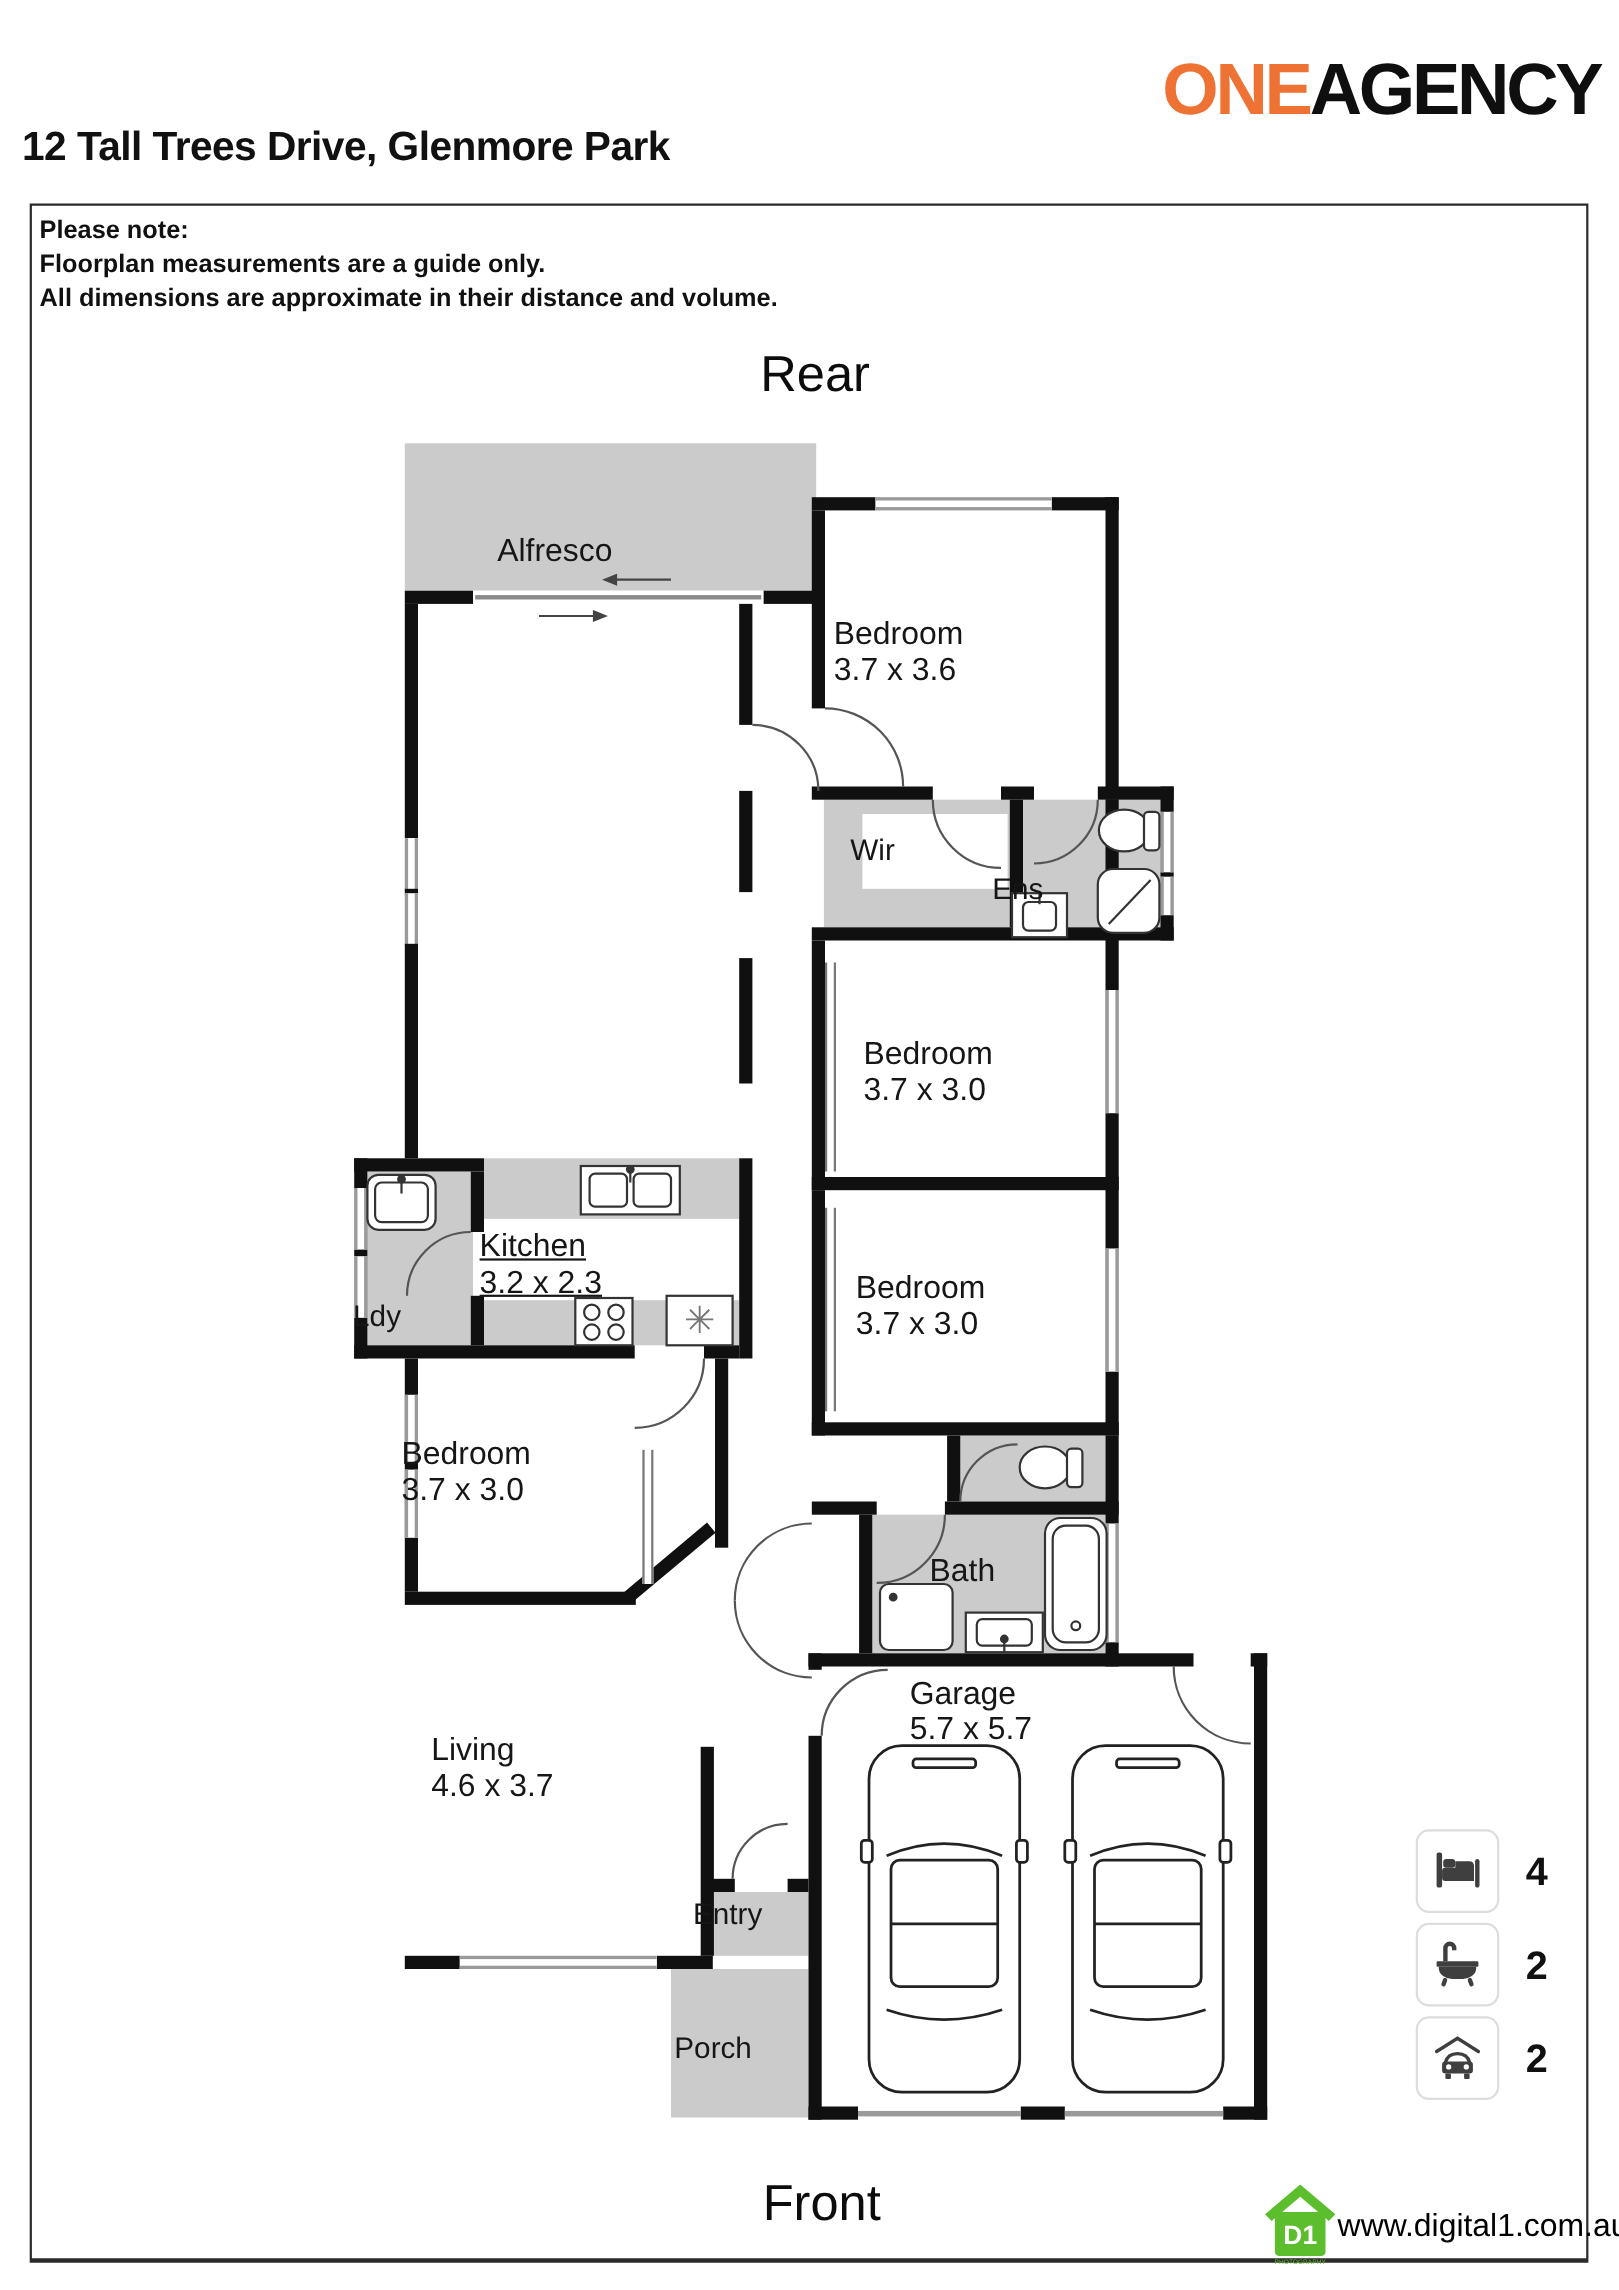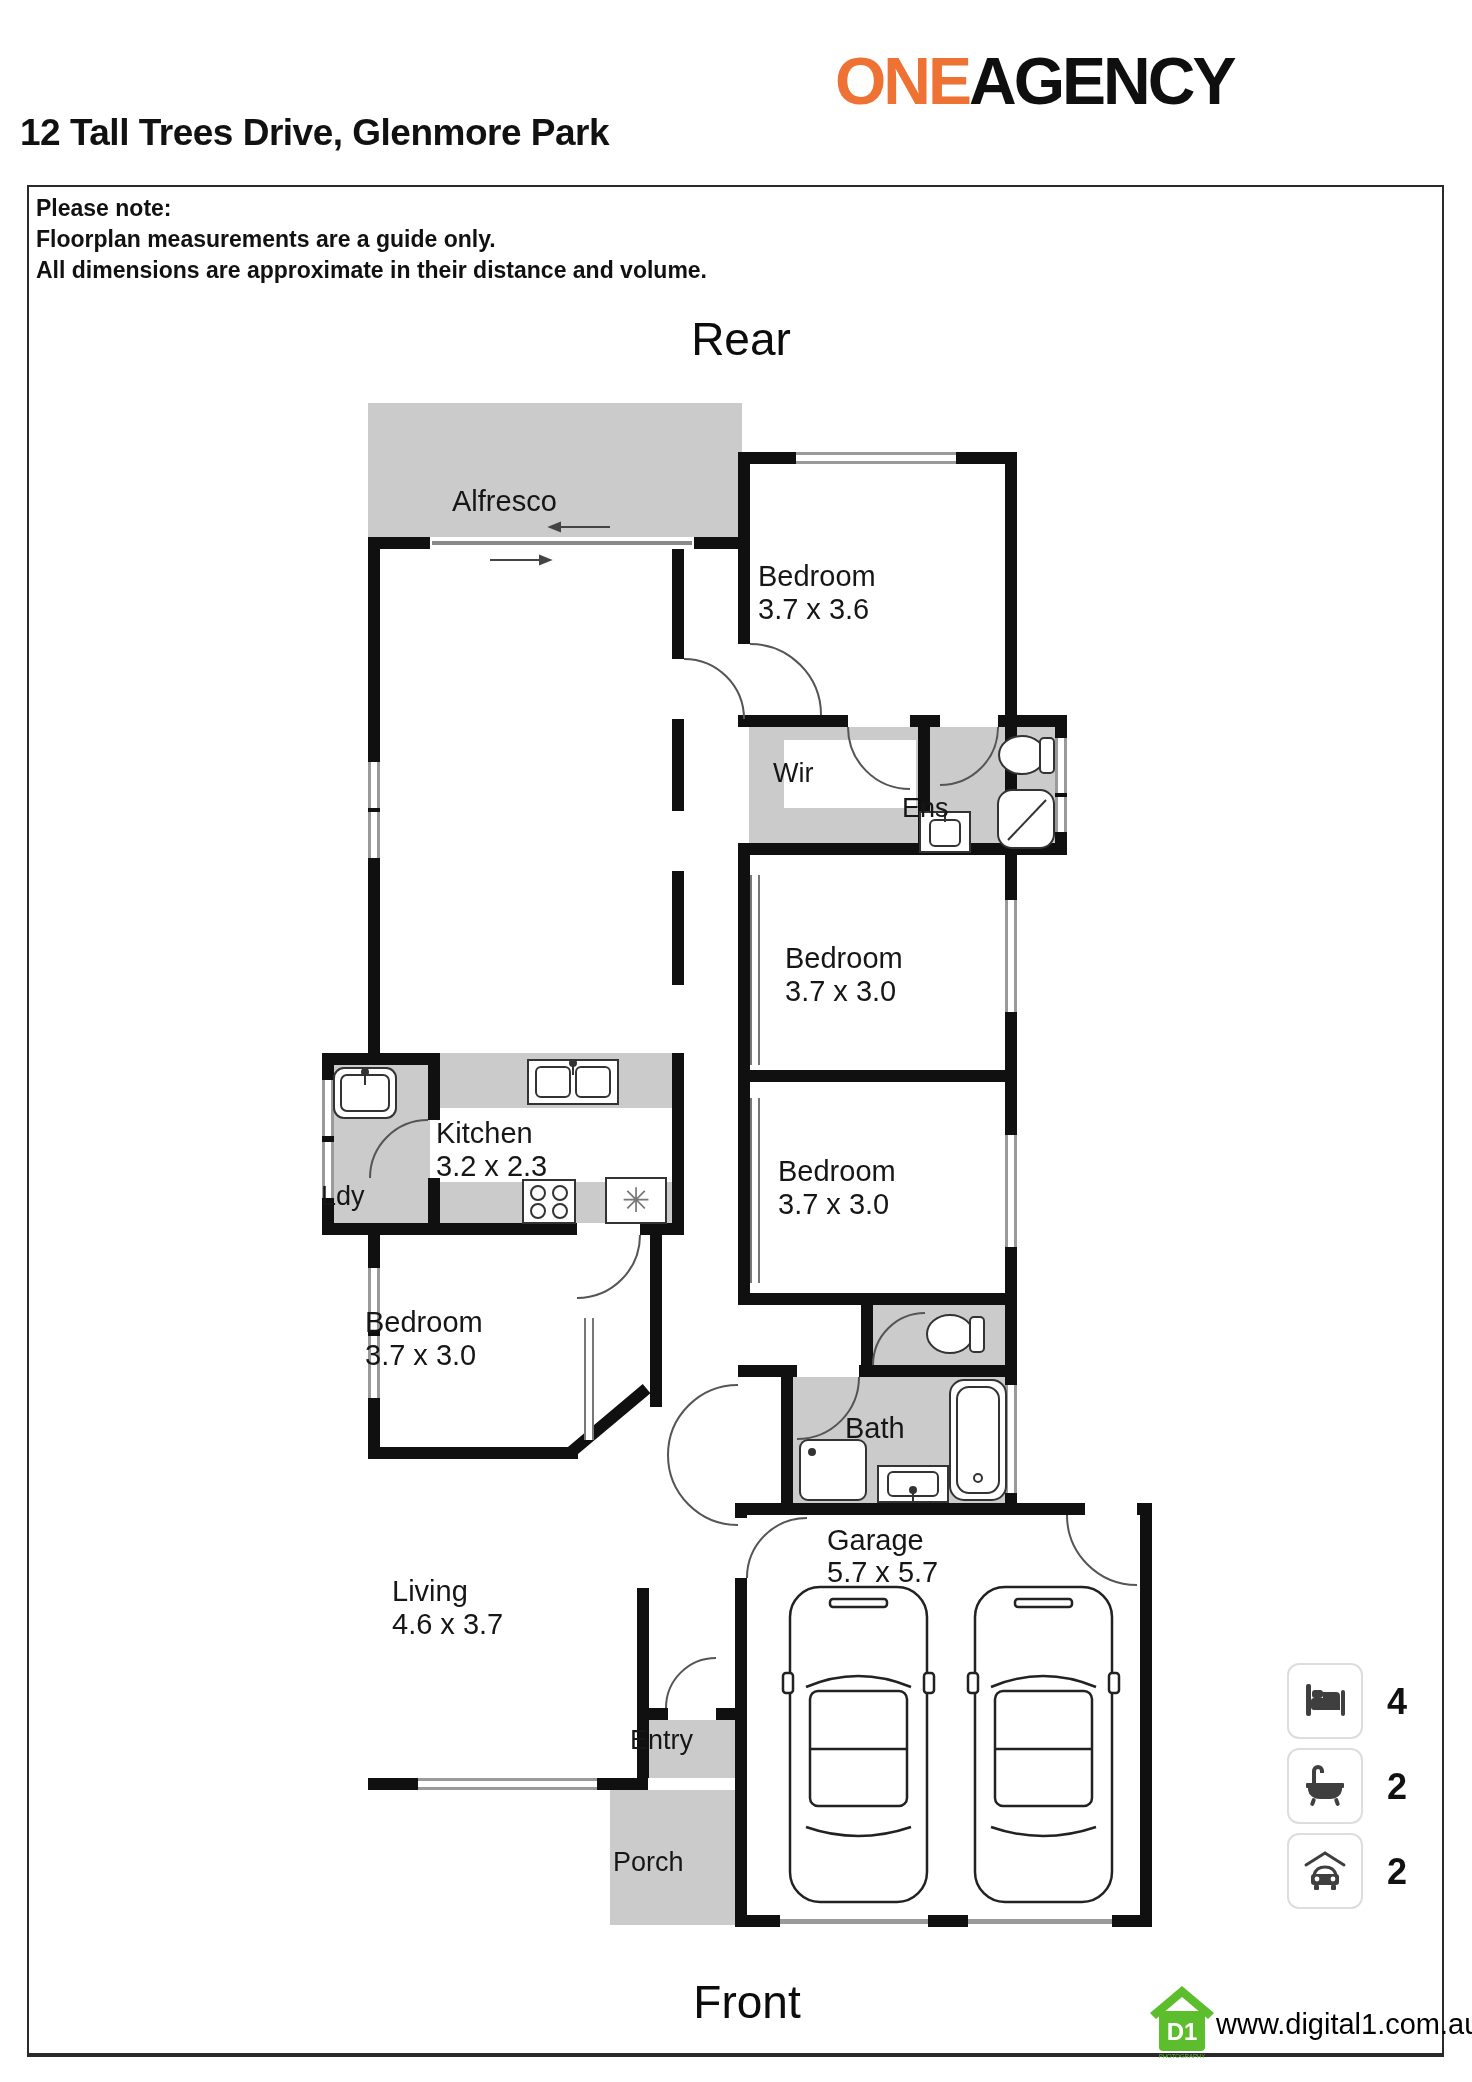--- a/index.html
+++ b/index.html
@@ -8,21 +8,21 @@
   .abs{position:absolute;}
   .wall{position:absolute;background:#101010;}
   .fill{position:absolute;background:#cbcbcb;}
   .whitebox{position:absolute;background:#ffffff;}
   .winh{position:absolute;background:#fff;border-top:3px solid #9a9a9a;border-bottom:3px solid #9a9a9a;box-sizing:border-box;}
   .winv{position:absolute;background:#fff;border-left:3px solid #9a9a9a;border-right:3px solid #9a9a9a;box-sizing:border-box;}
   .slide{position:absolute;background:#fff;border-left:2px solid #777;border-right:2px solid #777;box-sizing:border-box;}
   .room-label{position:absolute;text-align:left;font-size:29px;line-height:33px;color:#161616;white-space:nowrap;}
   .room-label.small{font-size:27px;}
   .title{position:absolute;left:20px;top:112px;font-size:37px;font-weight:bold;letter-spacing:-0.5px;}
-  .logo-line{position:absolute;left:835px;top:48px;width:620px;text-align:left;font-size:66px;font-weight:bold;letter-spacing:-3px;line-height:66px;}
+  .logo-line{position:absolute;left:835px;top:48px;width:620px;text-align:right;font-size:66px;font-weight:bold;letter-spacing:-3px;line-height:66px;}
   .logo-sub{position:absolute;left:835px;top:140px;width:594px;text-align:right;font-size:27px;letter-spacing:2px;color:#3a3a3a;}
   .notebox{position:absolute;left:27px;top:185px;width:1417px;height:1872px;border:2px solid #2a2a2a;border-bottom:4px solid #2a2a2a;box-sizing:border-box;background:#fff;}
   .note-line{position:absolute;left:36px;font-size:23px;font-weight:bold;line-height:30px;}
   .orient{position:absolute;width:220px;text-align:center;font-size:46px;color:#0c0c0c;}
   .legend-box{position:absolute;width:76px;height:76px;border:2px solid #ddd;border-radius:12px;background:#fff;box-sizing:border-box;display:flex;align-items:center;justify-content:center;}
   .legend-num{position:absolute;font-size:36px;font-weight:bold;width:44px;text-align:center;}
   .site{position:absolute;left:1216px;top:2008px;font-size:29px;color:#000;}
   svg{display:block;}
 </style>
 </head>
@@ -262,21 +262,21 @@
 
   <div class="room-label small" style="left:773px;top:757px;width:120px;">Wir</div>
   <div class="room-label small" style="left:902px;top:792px;width:120px;">Ens</div>
 
 
   <div class="room-label" style="left:785px;top:942px;width:240px;">
     <div>Bedroom</div>
     <div>3.7 x 3.0</div>
   </div>
 
-  <div class="room-label" style="left:436px;top:1117px;width:240px;">
+  <div class="room-label" style="left:436px;top:1117px;width:240px;text-decoration:underline;">
     <div>Kitchen</div>
     <div>3.2 x 2.3</div>
   </div>
 
   <div class="room-label small" style="left:321px;top:1180px;width:120px;">Ldy</div>
 
   <div class="room-label" style="left:778px;top:1155px;width:240px;">
     <div>Bedroom</div>
     <div>3.7 x 3.0</div>
   </div>

